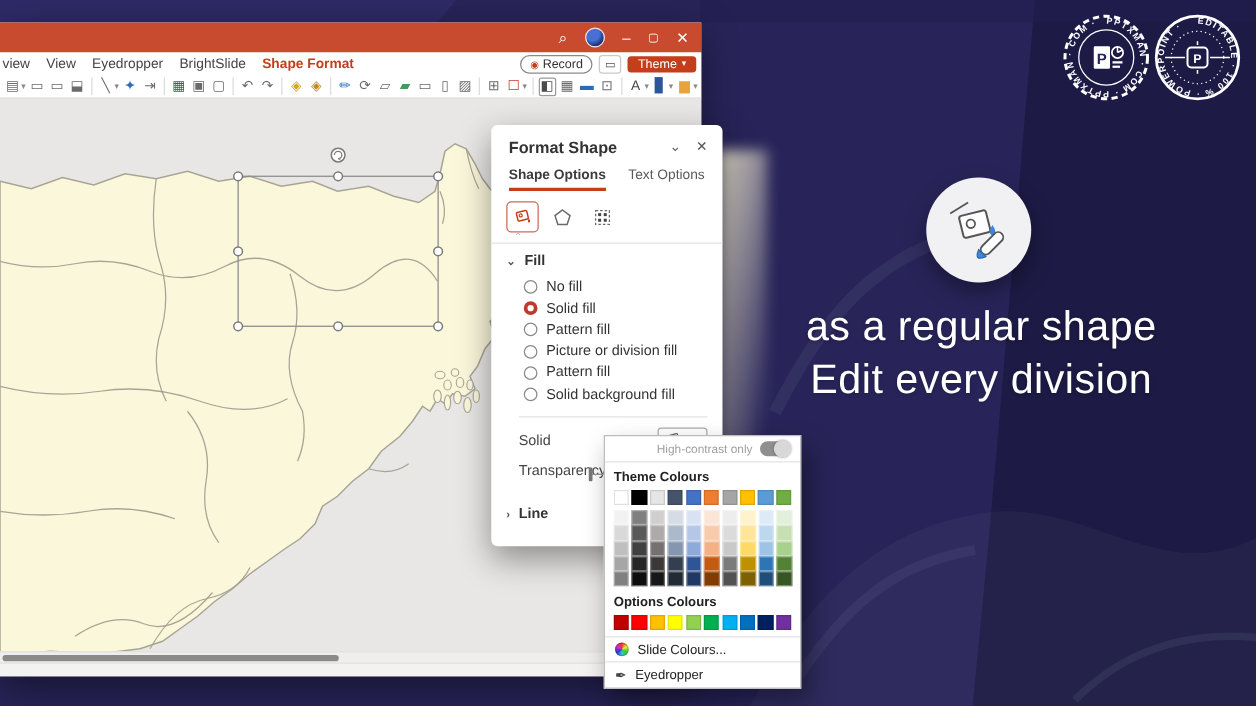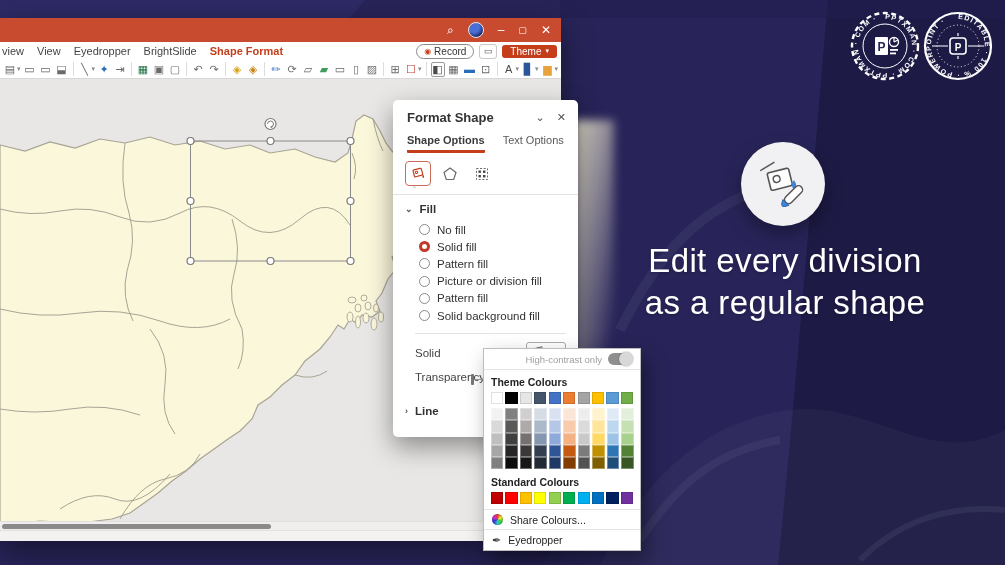--- a/index.html
+++ b/index.html
@@ -181,22 +181,22 @@
       </g>
       <path d="M41,26 q4.5,6.5 0,8.8 q-4.5,-2.3 0,-8.8" fill="#3E86D8"></path>
       <g transform="rotate(45 36 46)">
         <rect x="31.5" y="28" width="8" height="22" rx="4" fill="#fff" stroke="#555" stroke-width="1.5"></rect>
         <path d="M31.5,50 q4,10 8,0 z" fill="#3E86D8" stroke="#2d66ab" stroke-width="1"></path>
       </g>
     </svg>
   </div>
 
   <div id="hero-text" class="abs">
+    <div>as a regular shape</div>
     <div>Edit every division</div>
-    <div>as a regular shape</div>
   </div>
 
   <div id="win" class="abs">
     <div id="titlebar">
       <span class="tb-glyph">⌕</span>
       <span id="avatar"></span>
       <span class="tb-glyph">–</span>
       <span class="tb-glyph" style="font-size:9px">▢</span>
       <span class="tb-glyph">✕</span>
     </div>
@@ -504,38 +504,38 @@
           <div class="sw" style="background: rgb(24, 23, 23);"></div>
           <div class="sw" style="background: rgb(34, 43, 53);"></div>
           <div class="sw" style="background: rgb(31, 56, 100);"></div>
           <div class="sw" style="background: rgb(131, 60, 0);"></div>
           <div class="sw" style="background: rgb(82, 82, 82);"></div>
           <div class="sw" style="background: rgb(127, 96, 0);"></div>
           <div class="sw" style="background: rgb(31, 78, 121);"></div>
           <div class="sw" style="background: rgb(55, 86, 35);"></div>
         </div>
       <div id="std-wrap">
-        <div class="cp-header">Standard Colours</div>
+        <div class="cp-header">Options Colours</div>
         <div class="row10" id="std-row">
             <div class="sw" style="background: rgb(192, 0, 0);"></div>
             <div class="sw" style="background: rgb(255, 0, 0);"></div>
             <div class="sw" style="background: rgb(255, 192, 0);"></div>
             <div class="sw" style="background: rgb(255, 255, 0);"></div>
             <div class="sw" style="background: rgb(146, 208, 80);"></div>
             <div class="sw" style="background: rgb(0, 176, 80);"></div>
             <div class="sw" style="background: rgb(0, 176, 240);"></div>
             <div class="sw" style="background: rgb(0, 112, 192);"></div>
             <div class="sw" style="background: rgb(0, 32, 96);"></div>
             <div class="sw" style="background: rgb(112, 48, 160);"></div>
           </div>
       </div>
     </div>
     <div class="cp-item">
       <span id="colorwheel"></span>
-      <span>Share Colours...</span>
+      <span>Slide Colours...</span>
     </div>
     <div class="cp-item">
       <span class="eyedrop-glyph">✒</span>
       <span>Eyedropper</span>
     </div>
   </div>
 
 </div>
 
 </body></html>

